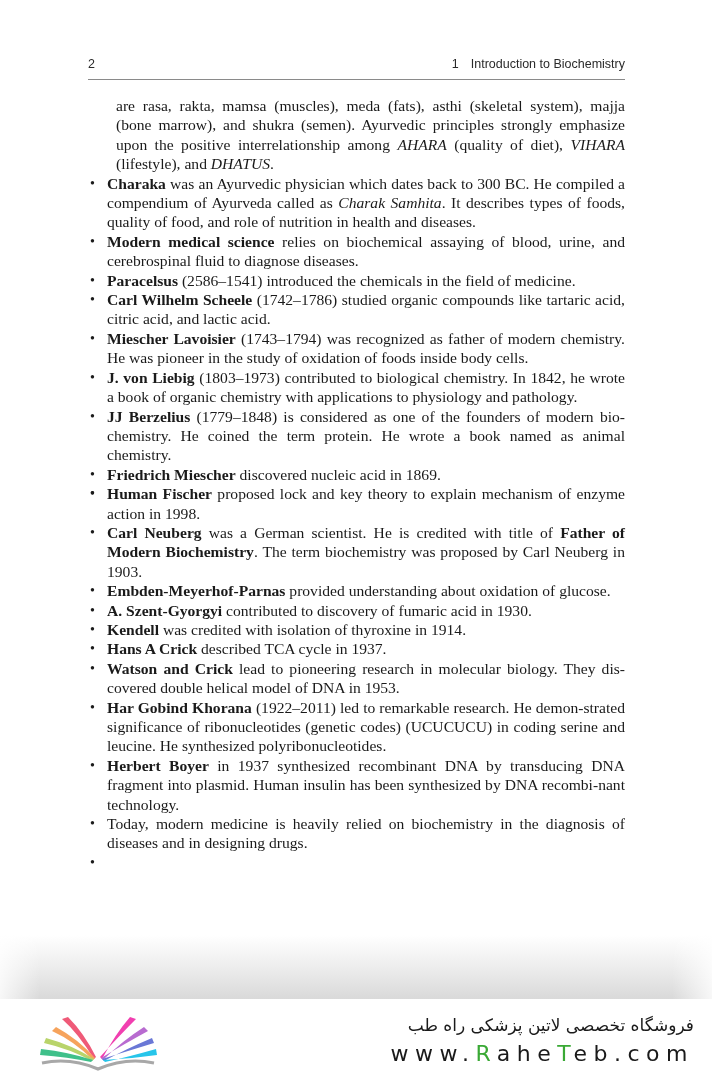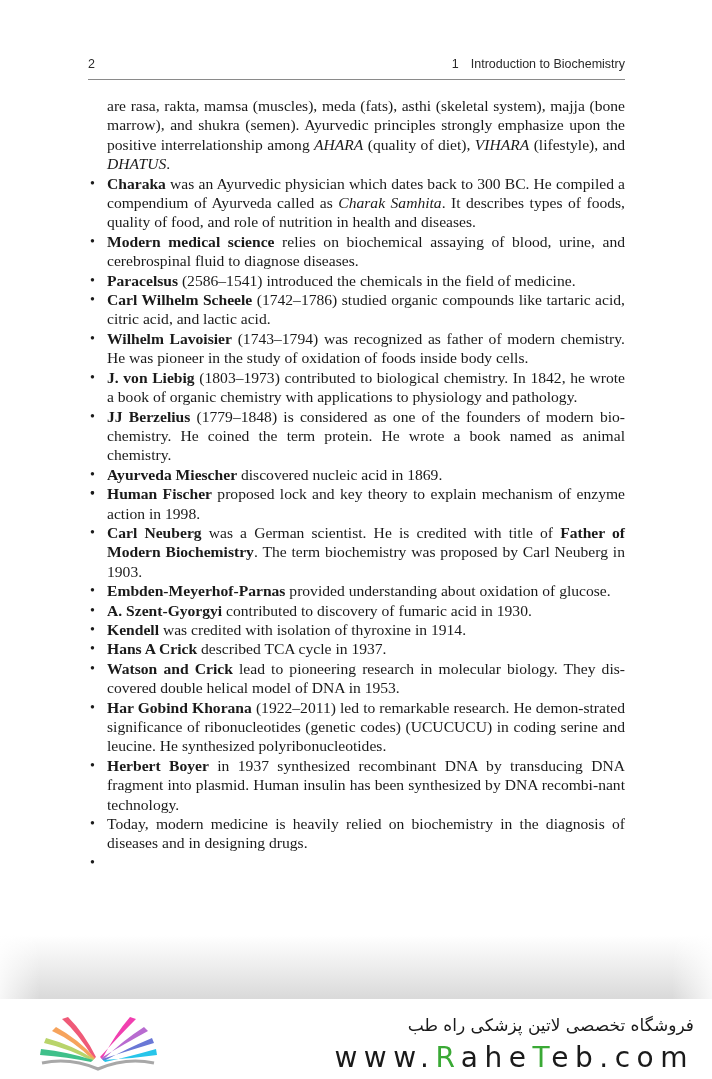--- a/index.html
+++ b/index.html
@@ -42,21 +42,21 @@
     .content {
       position: absolute;
       left: 88px;
       top: 96px;
       width: 537px;
       font-size: 15.6px;
       line-height: 19.4px;
       text-align: justify;
     }
     .cont-para {
-      margin: 0 0 0 19px;
+      margin: 0 0 0 28px;
     }
     ul.bullets {
       list-style: none;
       margin: 0;
       padding: 0;
     }
     ul.bullets li {
       position: relative;
       padding-left: 19px;
       margin: 0;
@@ -115,21 +115,21 @@
       font-family: "DejaVu Sans", sans-serif;
       font-size: 17px;
       color: #1a1a1a;
       direction: rtl;
     }
     .shop-url {
       position: absolute;
       right: 18px;
       top: 42px;
       font-family: "DejaVu Sans", sans-serif;
-      font-size: 28px;
+      font-size: 22px;
       letter-spacing: 6.5px;
       color: #1a1a1a;
     }
     .shop-url .accent { color: #3aa935; }
   </style>
 </head>
 <body>
 
 <div class="page-header">
   <span class="page-number">2</span>
@@ -139,24 +139,24 @@
 </div>
 
 <div class="content">
   <p class="cont-para"><span>are rasa, rakta, mamsa (muscles), meda (fats), asthi (skeletal system), majja (bone marrow), and shukra (semen). Ayurvedic principles strongly emphasize upon the positive interrelationship among </span><i>AHARA</i><span> (quality of diet), </span><i>VIHARA</i><span> (lifestyle), and </span><i>DHATUS</i><span>.</span></p>
 
   <ul class="bullets">
     <li><span class="bullet">•</span><b>Charaka</b><span> was an Ayurvedic physician which dates back to 300 BC. He compiled a compendium of Ayurveda called as </span><i>Charak Samhita</i><span>. It describes types of foods, quality of food, and role of nutrition in health and diseases.</span></li>
     <li><span class="bullet">•</span><b>Modern medical science</b><span> relies on biochemical assaying of blood, urine, and cerebrospinal fluid to diagnose diseases.</span></li>
     <li><span class="bullet">•</span><b>Paracelsus</b><span> (2586–1541) introduced the chemicals in the field of medicine.</span></li>
     <li><span class="bullet">•</span><b>Carl Wilhelm Scheele</b><span> (1742–1786) studied organic compounds like tartaric acid, citric acid, and lactic acid.</span></li>
-    <li><span class="bullet">•</span><b>Wilhelm Lavoisier</b><span> (1743–1794) was recognized as father of modern chemistry. He was pioneer in the study of oxidation of foods inside body cells.</span></li>
+    <li><span class="bullet">•</span><b>Miescher Lavoisier</b><span> (1743–1794) was recognized as father of modern chemistry. He was pioneer in the study of oxidation of foods inside body cells.</span></li>
     <li><span class="bullet">•</span><b>J. von Liebig</b><span> (1803–1973) contributed to biological chemistry. In 1842, he wrote a book of organic chemistry with applications to physiology and pathology.</span></li>
     <li><span class="bullet">•</span><b>JJ Berzelius</b><span> (1779–1848) is considered as one of the founders of modern bio-chemistry. He coined the term protein. He wrote a book named as animal chemistry.</span></li>
-    <li><span class="bullet">•</span><b>Ayurveda Miescher</b><span> discovered nucleic acid in 1869.</span></li>
+    <li><span class="bullet">•</span><b>Friedrich Miescher</b><span> discovered nucleic acid in 1869.</span></li>
     <li><span class="bullet">•</span><b></b></li>
     <li><span class="bullet">•</span><b>Human Fischer</b><span> proposed lock and key theory to explain mechanism of enzyme action in 1998.</span></li>
     <li><span class="bullet">•</span><b>Carl Neuberg</b><span> was a German scientist. He is credited with title of </span><b>Father of Modern Biochemistry</b><span>. The term biochemistry was proposed by Carl Neuberg in 1903.</span></li>
     <li><span class="bullet">•</span><b>Embden-Meyerhof-Parnas</b><span> provided understanding about oxidation of glucose.</span></li>
     <li><span class="bullet">•</span><b>A. Szent-Gyorgyi</b><span> contributed to discovery of fumaric acid in 1930.</span></li>
     <li><span class="bullet">•</span><b>Kendell</b><span> was credited with isolation of thyroxine in 1914.</span></li>
     <li><span class="bullet">•</span><b>Hans A Crick</b><span> described TCA cycle in 1937.</span></li>
     <li><span class="bullet">•</span><b>Watson and Crick</b><span> lead to pioneering research in molecular biology. They dis-covered double helical model of DNA in 1953.</span></li>
     <li><span class="bullet">•</span><b>Har Gobind Khorana</b><span> (1922–2011) led to remarkable research. He demon-strated significance of ribonucleotides (genetic codes) (UCUCUCU) in coding serine and leucine. He synthesized polyribonucleotides.</span></li>
     <li><span class="bullet">•</span><b>Herbert Boyer</b><span> in 1937 synthesized recombinant DNA by transducing DNA fragment into plasmid. Human insulin has been synthesized by DNA recombi-nant technology.</span></li>

